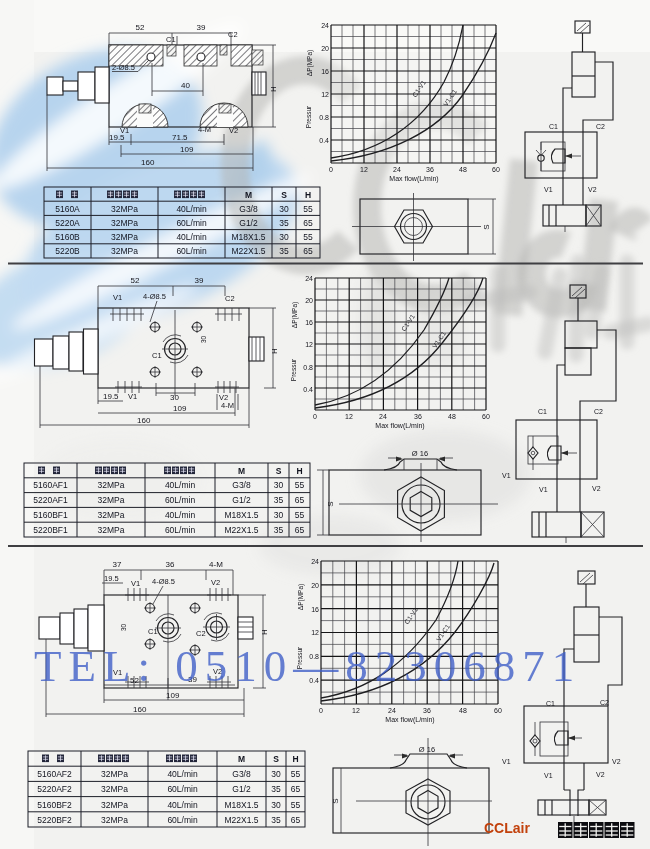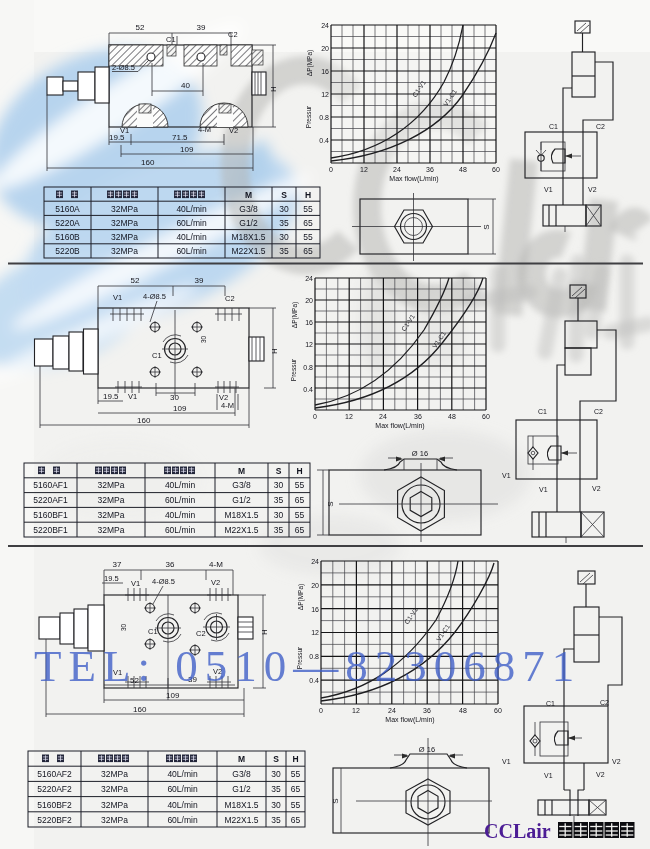--- a/index.html
+++ b/index.html
@@ -1023,21 +1023,21 @@
 <rect x="589" y="800" width="17" height="15" class="ln"></rect>
 <line x1="589" y1="800" x2="606" y2="815" class="lt"></line>
 <line x1="606" y1="800" x2="589" y2="815" class="lt"></line>
 <line x1="574" y1="816" x2="574" y2="822" class="lt"></line>
 </g>
 </svg>
 
 <div style="position:absolute;left:34px;top:640px;font-family:'Liberation Serif',serif;font-size:45px;color:rgba(60,92,198,0.78);letter-spacing:7px;white-space:nowrap;">TEL: 0510—82306871</div>
 
 
-<div style="position:absolute;left:484px;top:820px;font-family:Liberation Serif, serif;font-size:20px;font-weight:bold;color:#4c1d95;white-space:nowrap;">CCLair</div>
+<div style="position:absolute;left:484px;top:820px;font-family:Liberation Sans, sans-serif;font-size:14px;font-weight:bold;color:#c2410c;white-space:nowrap;">CCLair</div>
 <svg width="650" height="849" viewBox="0 0 650 849" style="pointer-events:none;">
 <g id="bottomcjk">
 <use href="#cjkb" x="558" y="822"></use>
 <use href="#cjkb" x="573.5" y="822"></use>
 <use href="#cjkb" x="589" y="822"></use>
 <use href="#cjkb" x="604.5" y="822"></use>
 <use href="#cjkb" x="620" y="822"></use>
 </g>
 </svg>
 </div>

